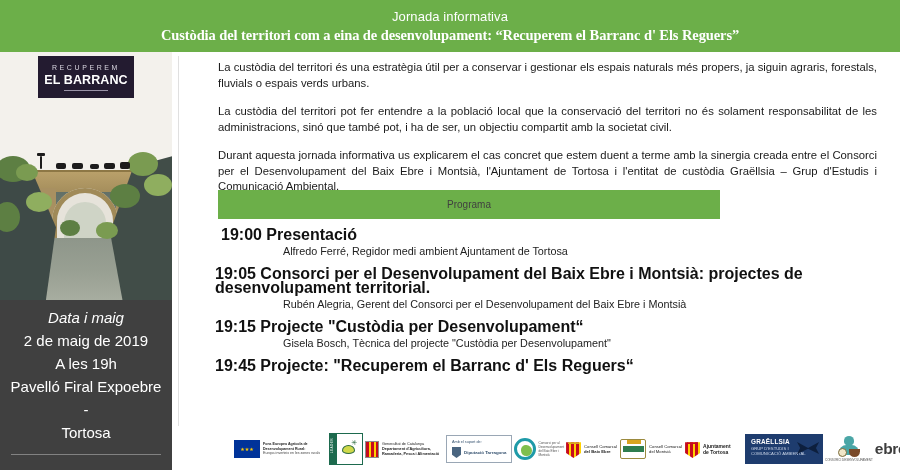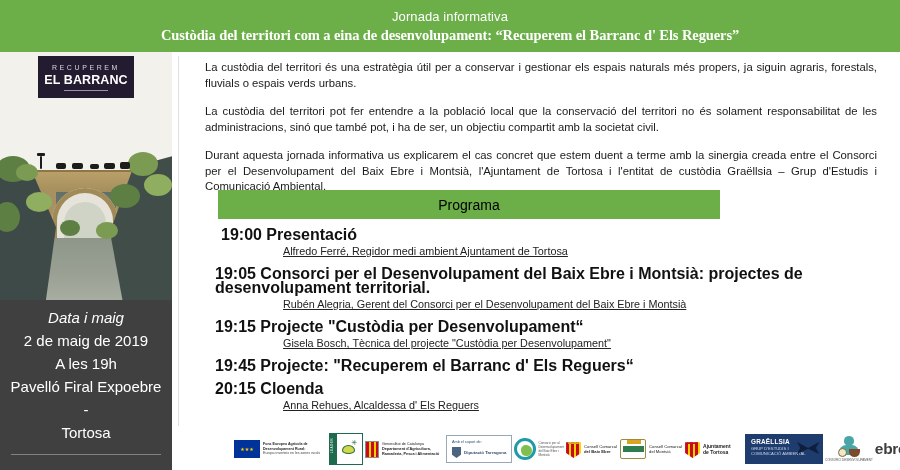--- a/index.html
+++ b/index.html
@@ -134,46 +134,46 @@
     position:absolute; left:178px; top:56px; width:1px; height:370px;
     background:#e0e0e0;
   }
 
   
   .main {
     position:absolute; left:205px; top:60px; width:672px;
   }
   .para {
     color:#1a1a1a; font-size:11.3px; line-height:15.5px;
-    text-align:justify; margin-bottom:13px;
+    text-align:justify; margin-bottom:13px;margin-left:13px;
   }
   .para:last-of-type { margin-bottom:0; }
 
   .programa-bar {
     position:absolute; left:218px; top:190px; width:502px; height:29px;
     background:#6CAF49;
     display:flex; align-items:center; justify-content:center;
   }
   .programa-bar span {
-    color:#000000; font-size:14px; line-height:20px;
+    color:#404040; font-size:10px; line-height:20px;
   }
 
   .schedule {
     position:absolute; left:205px; top:228px; width:672px;
   }
   .item { margin-bottom:9px; }
   .item:last-child { margin-bottom:0; }
   .item .hd {
     color:#111; font-size:16px; font-weight:bold; line-height:14px;
     padding-left:16px;
   }
   .item .hd.wide { padding-left:10px; }
   .item .sb {
     color:#222; font-size:10.8px; line-height:14px;
-    padding-left:78px; margin-top:2px;text-decoration:underline;
+    padding-left:78px; margin-top:2px;
   }
 
   
   .logos {
     position:absolute; left:186px; top:428px; width:714px; height:42px;
     display:flex; align-items:center; gap:2px;padding-left:48px;
   }
   .logo { display:flex; align-items:center; gap:3px; }
 
   .eu-flag {
@@ -399,24 +399,20 @@
       <div class="hd wide">19:05 Consorci per el Desenvolupament del Baix Ebre i Montsià: projectes de desenvolupament territorial.</div>
       <div class="sb">Rubén Alegria, Gerent del Consorci per el Desenvolupament del Baix Ebre i Montsià</div>
     </div>
     <div class="item">
       <div class="hd wide">19:15 Projecte "Custòdia per Desenvolupament“</div>
       <div class="sb">Gisela Bosch, Tècnica del projecte "Custòdia per Desenvolupament"</div>
     </div>
     <div class="item">
       <div class="hd wide">19:45 Projecte: "Recuperem el Barranc d' Els Reguers“</div>
     </div>
-    <div class="item">
-      <div class="hd wide">20:15 Cloenda</div>
-      <div class="sb">Anna Rehues, Alcaldessa d' Els Reguers</div>
-    </div>
   </div>
 
   <div class="logos">
 
     <div class="logo">
       <div class="eu-flag">
         <div class="stars">★★★</div>
       </div>
       <div class="feader-txt">
         <b>Fons Europeu Agrícola de</b><br>

